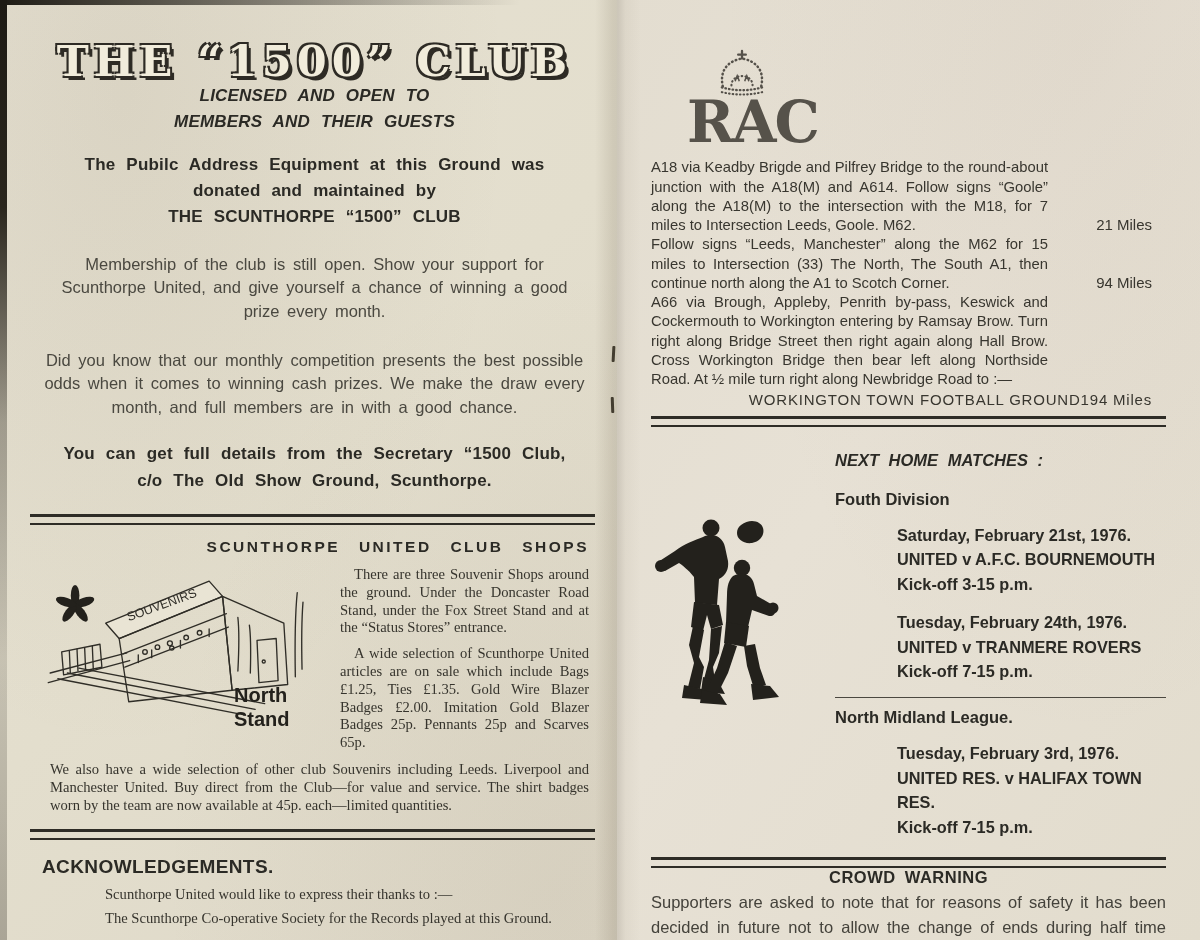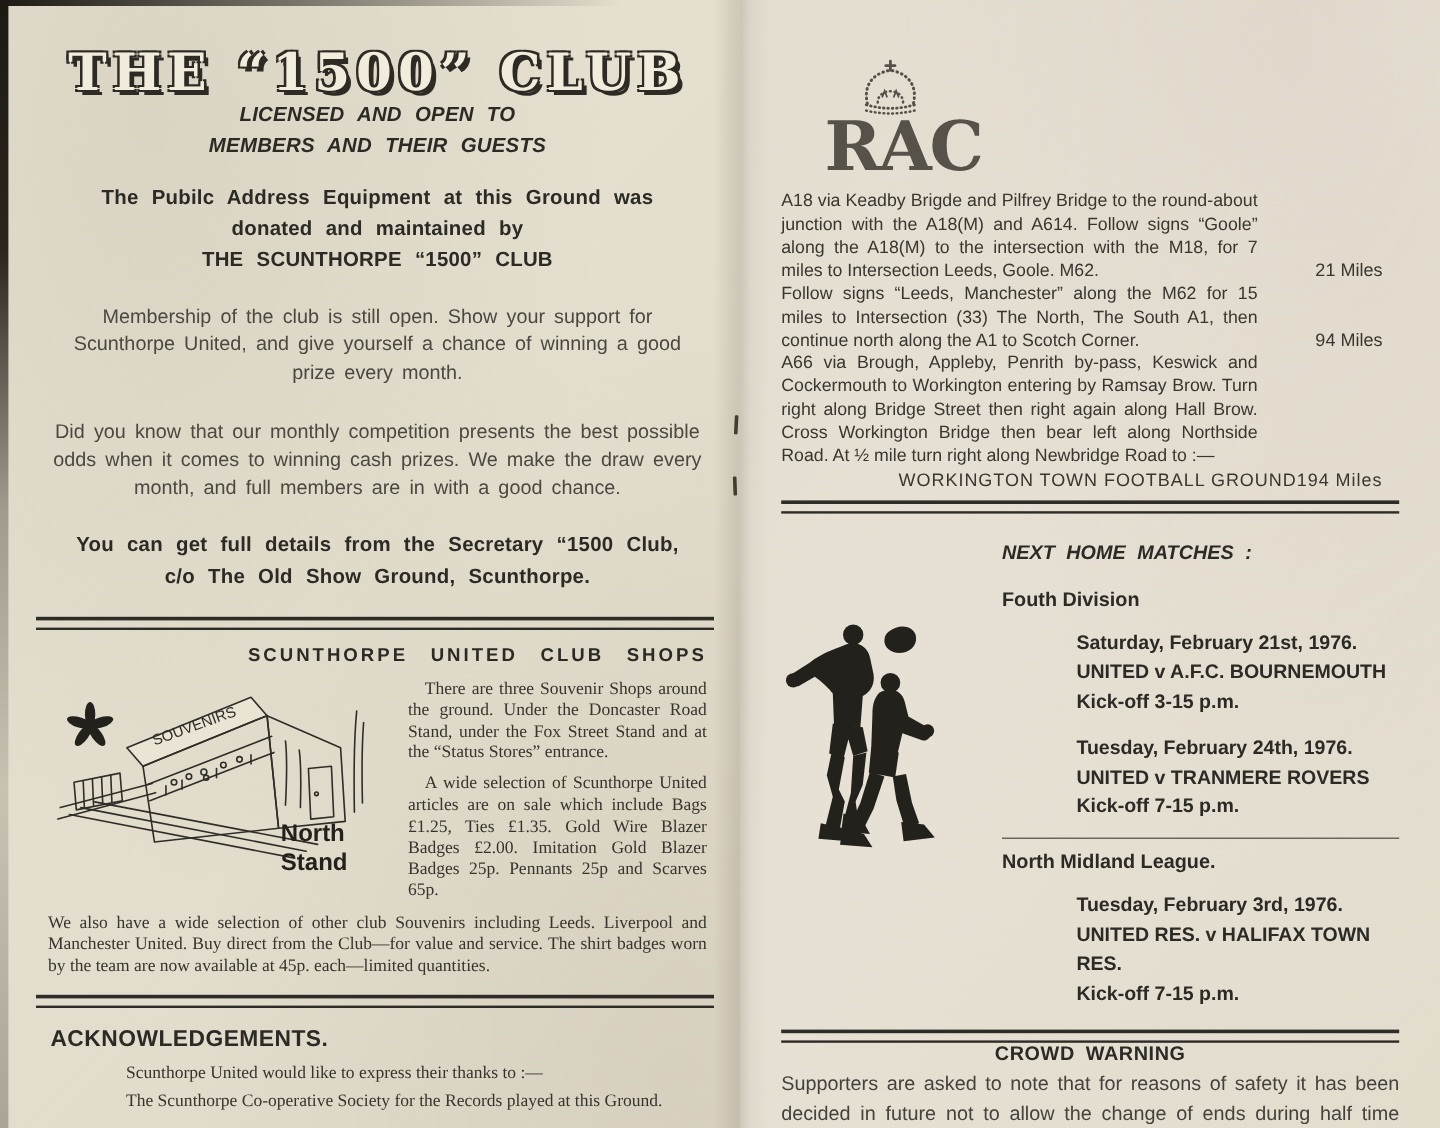--- a/index.html
+++ b/index.html
@@ -58,21 +58,21 @@
   .shops-heading{margin-top:13px;text-align:right;font-weight:bold;font-size:15.5px;
     letter-spacing:2.5px;word-spacing:12px;color:#2b2a25;}
   .shops-row{display:flex;margin-top:4px;}
   .shop-art{flex:0 0 300px;width:300px;height:158px;position:relative;}
   .stand-label{position:absolute;left:194px;top:100px;font-weight:bold;font-size:20px;
     line-height:1.18;color:#23211c;margin-top:24px;}
   .shop-text{flex:1;font-family:"Liberation Serif",serif;font-size:14.6px;line-height:1.22;
     text-align:justify;color:#36342d;padding-top:6px;}
   .shop-text p{margin:0 0 8px;text-indent:14px;}
   .serif-full{font-family:"Liberation Serif",serif;font-size:14.6px;line-height:1.24;
-    text-align:justify;color:#36342d;margin-top:0;}
+    text-align:justify;color:#36342d;margin-top:0;margin-left:10px;}
   .rule-l2{margin:12px -6px 0 -10px;}
   .ack-heading{margin:16px 0 0 2px;font-weight:bold;font-size:19px;letter-spacing:0.4px;color:#2b2a25;}
   .ack-items{margin-top:8px;}
   .ack-items p{font-family:"Liberation Serif",serif;font-size:14.6px;line-height:1.2;
     color:#36342d;margin:0 0 7px;padding-left:95px;text-indent:-30px;}
 
   
   .rp-header{display:flex;margin-top:48px;padding-left:36px;gap:40px;align-items:flex-start;}
   .rac-block{width:110px;text-align:center;color:#56524a;flex:0 0 auto;}
   .rac-text{font-family:"DejaVu Serif",serif;font-weight:bold;font-size:57px;

